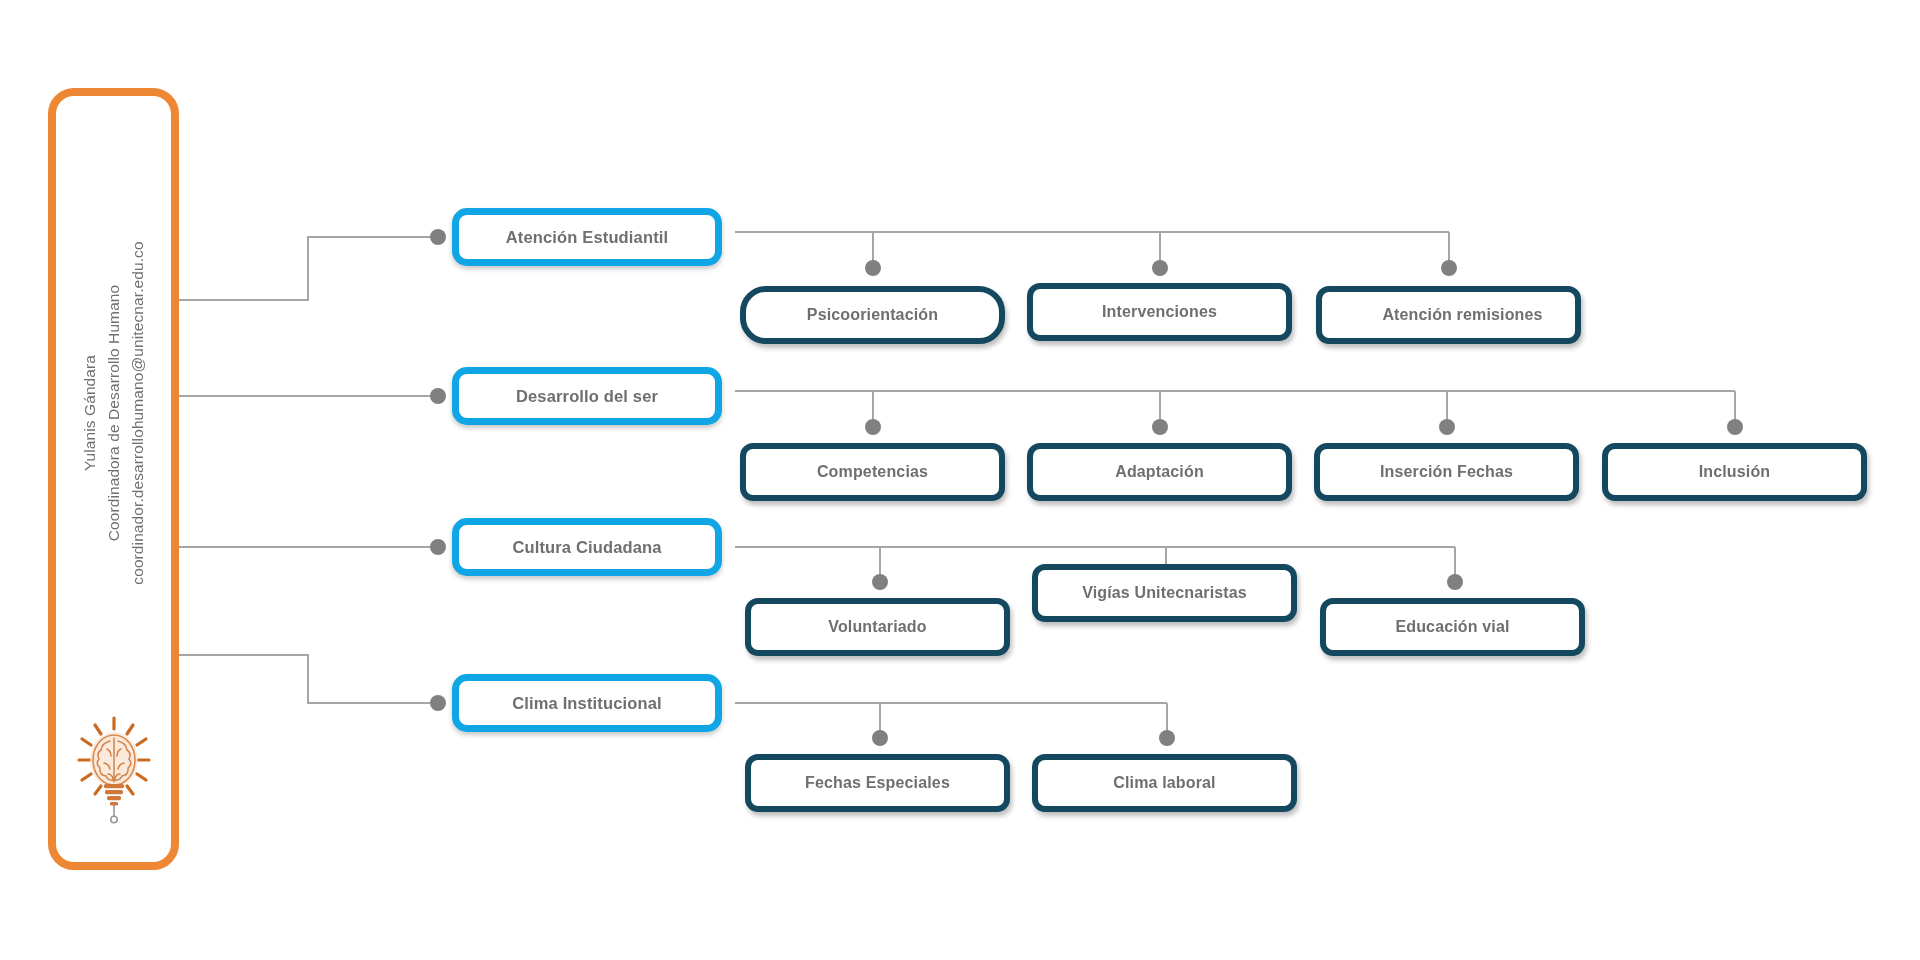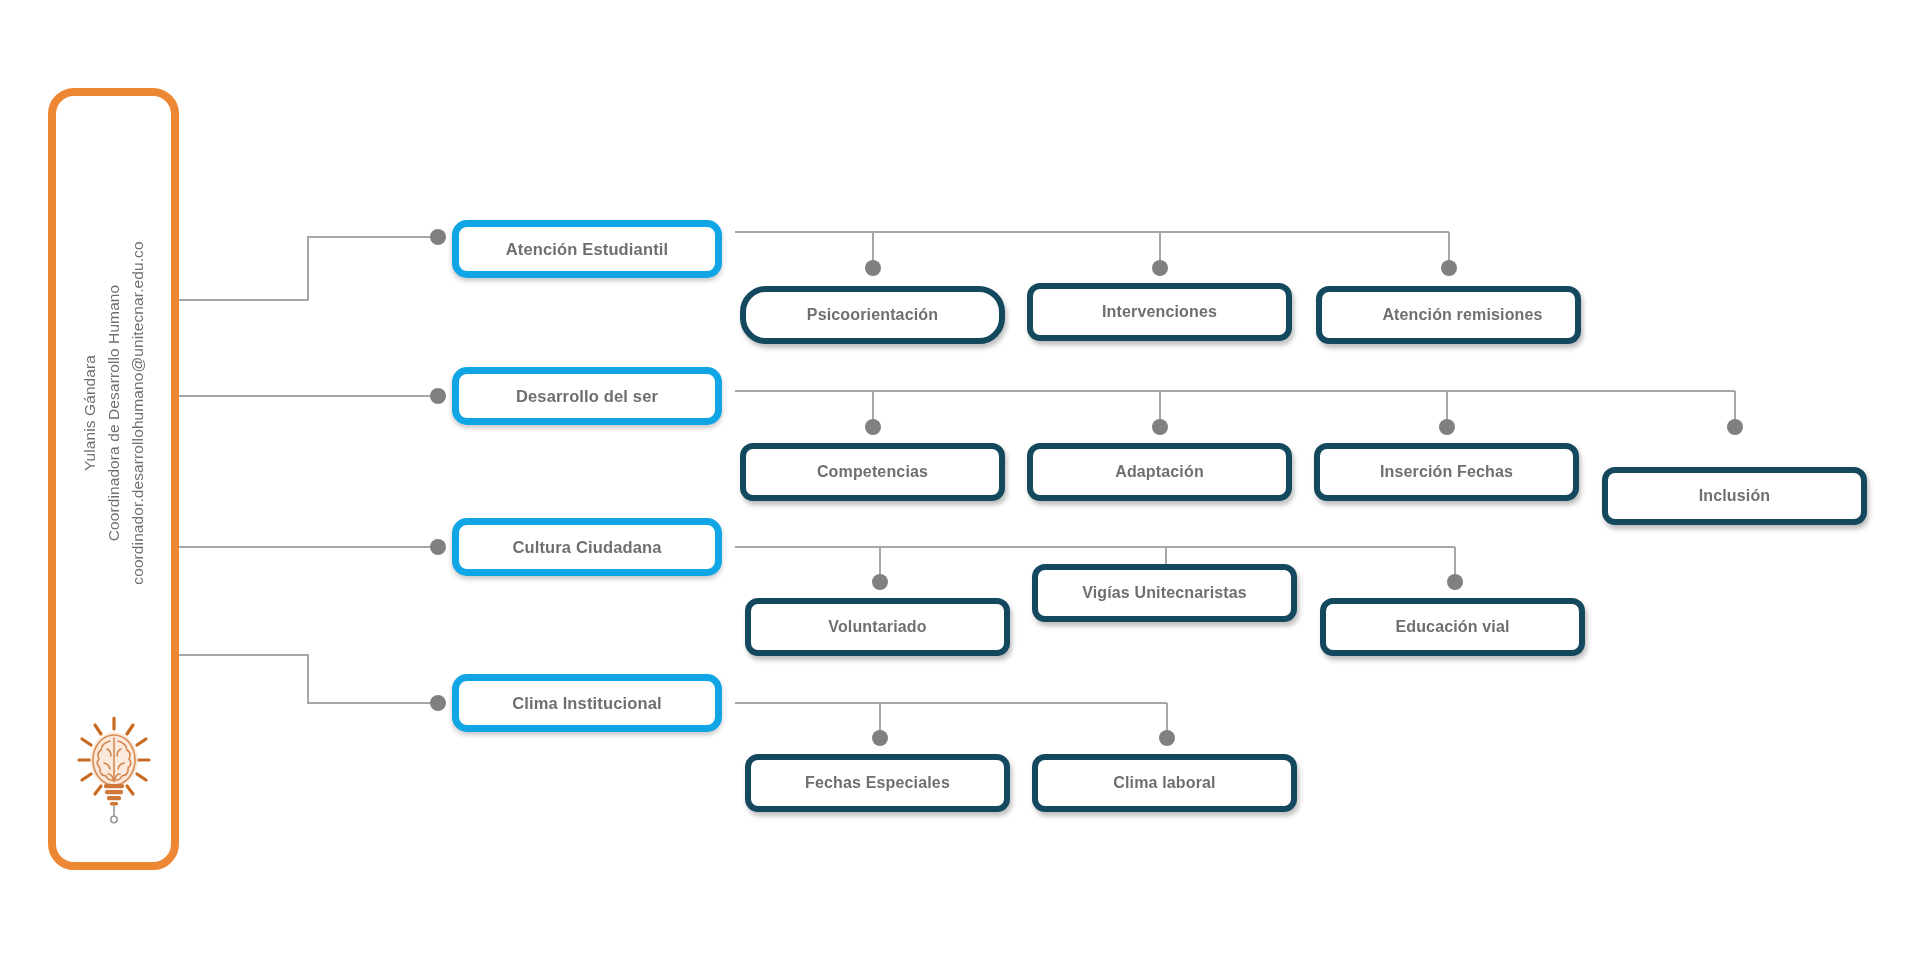--- a/index.html
+++ b/index.html
@@ -221,21 +221,21 @@
           <rect x="30" y="80" width="14" height="4.2" rx="1.6"></rect>
           <rect x="33" y="86" width="8" height="3.6" rx="1.4"></rect>
         </g>
 
         <line x1="37" y1="89" x2="37" y2="101" stroke="#9A9A9A" stroke-width="1.6"></line>
         <circle cx="37" cy="103.5" r="3.2" fill="none" stroke="#9A9A9A" stroke-width="1.6"></circle>
       </svg>
     </div>
   </div>
 
-  <div class="node lvl1" style="left:452px; top:220px;">
+  <div class="node lvl1" style="left:452px; top:208px;">
     <span class="label">Atención Estudiantil</span>
   </div>
 
   <div class="node lvl1" style="left:452px; top:367px;">
     <span class="label">Desarrollo del ser</span>
   </div>
 
   <div class="node lvl1" style="left:452px; top:674px;">
     <span class="label">Clima Institucional</span>
   </div>
@@ -256,21 +256,21 @@
 
   <div class="node lvl2" style="left:740px; top:443px;">
     <span class="label">Competencias</span>
   </div>
   <div class="node lvl2" style="left:1027px; top:443px;">
     <span class="label">Adaptación</span>
   </div>
   <div class="node lvl2" style="left:1314px; top:443px;">
     <span class="label">Inserción Fechas</span>
   </div>
-  <div class="node lvl2" style="left:1602px; top:443px;margin-top:24px;">
+  <div class="node lvl2" style="left:1602px; top:443px;">
     <span class="label">Inclusión</span>
   </div>
 
   <div class="node lvl2" style="left:745px; top:598px;">
     <span class="label">Voluntariado</span>
   </div>
   <div class="node lvl2" style="left:1032px; top:564px;">
     <span class="label">Vigías Unitecnaristas</span>
   </div>
   <div class="node lvl2" style="left:1320px; top:598px;">

